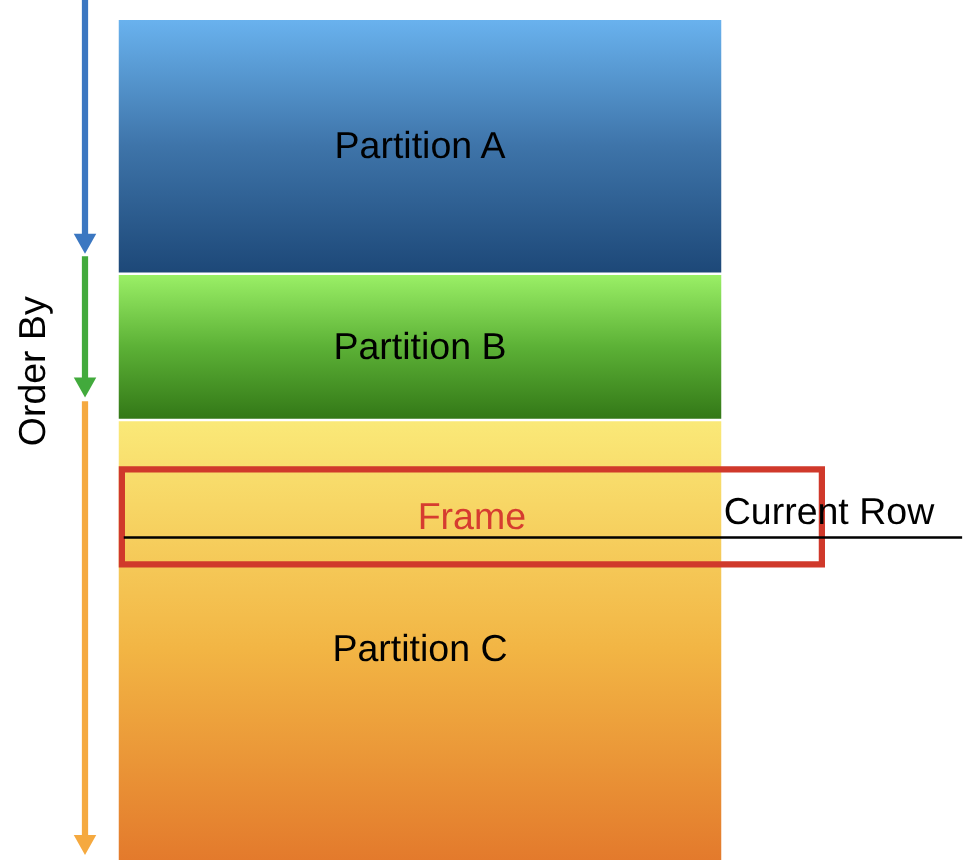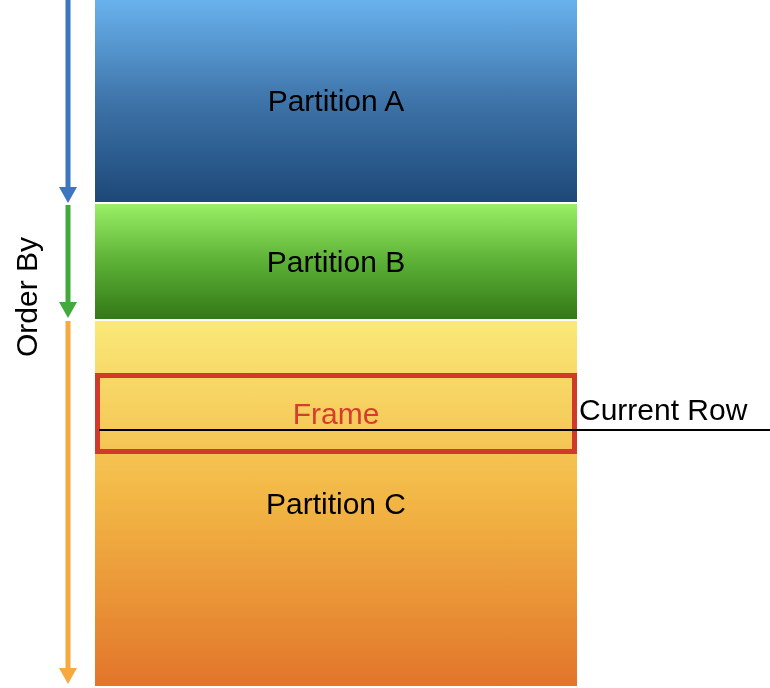--- a/index.html
+++ b/index.html
@@ -31,34 +31,35 @@
     pointer-events: none;
   }
   .partition {
     position: absolute;
     left: 95px;
     width: 482px;
     display: flex;
     align-items: center;
     justify-content: center;
     background: linear-gradient(180deg, var(--g-top), var(--g-mid) 50%, var(--g-bottom));
+    margin-top: 16px;
   }
   .partition-a { top: 0px;   height: 202px; }
   .partition-b { top: 204px; height: 115px; }
   .partition-c { top: 321px; height: 365px; }
   .partition-label {
     font-size: 30px;
     color: #000000;
     white-space: nowrap;
   }
   .frame-rect {
     position: absolute;
     left: 95px;
     top: 373px;
-    width: 482px;
+    width: 565px;
     height: 81px;
     box-sizing: border-box;
     border: 5px solid var(--frame-border, #d0392b);
     display: flex;
     align-items: center;
     justify-content: center;
   }
   .frame-label {
     font-size: 30px;
     white-space: nowrap;

